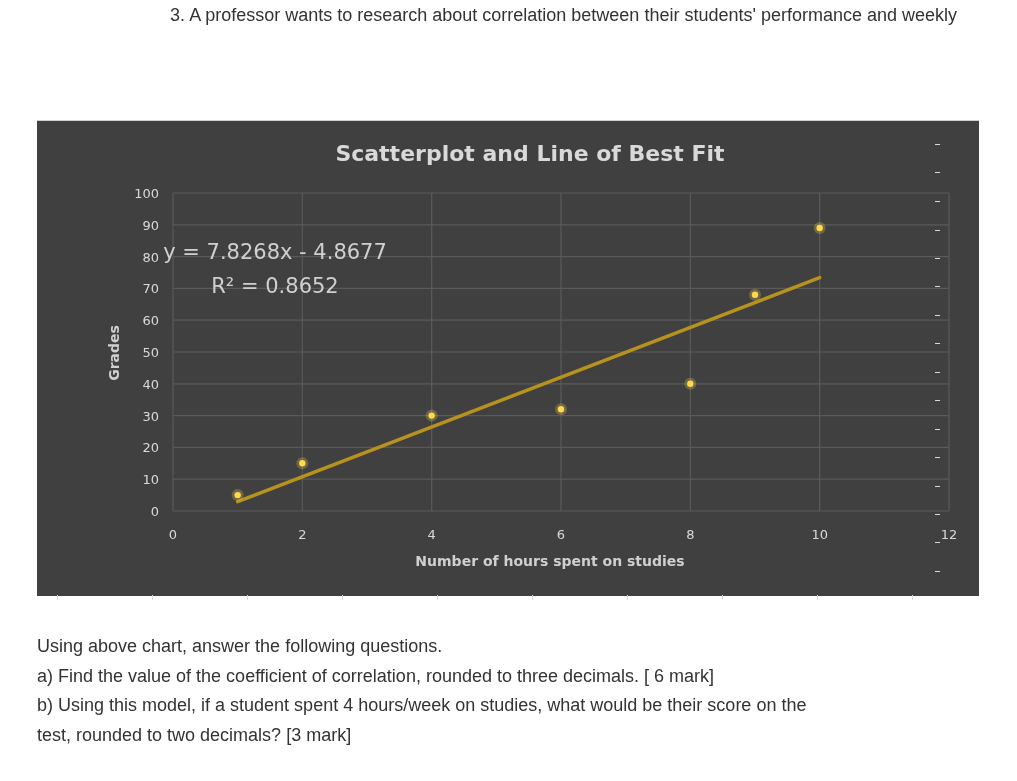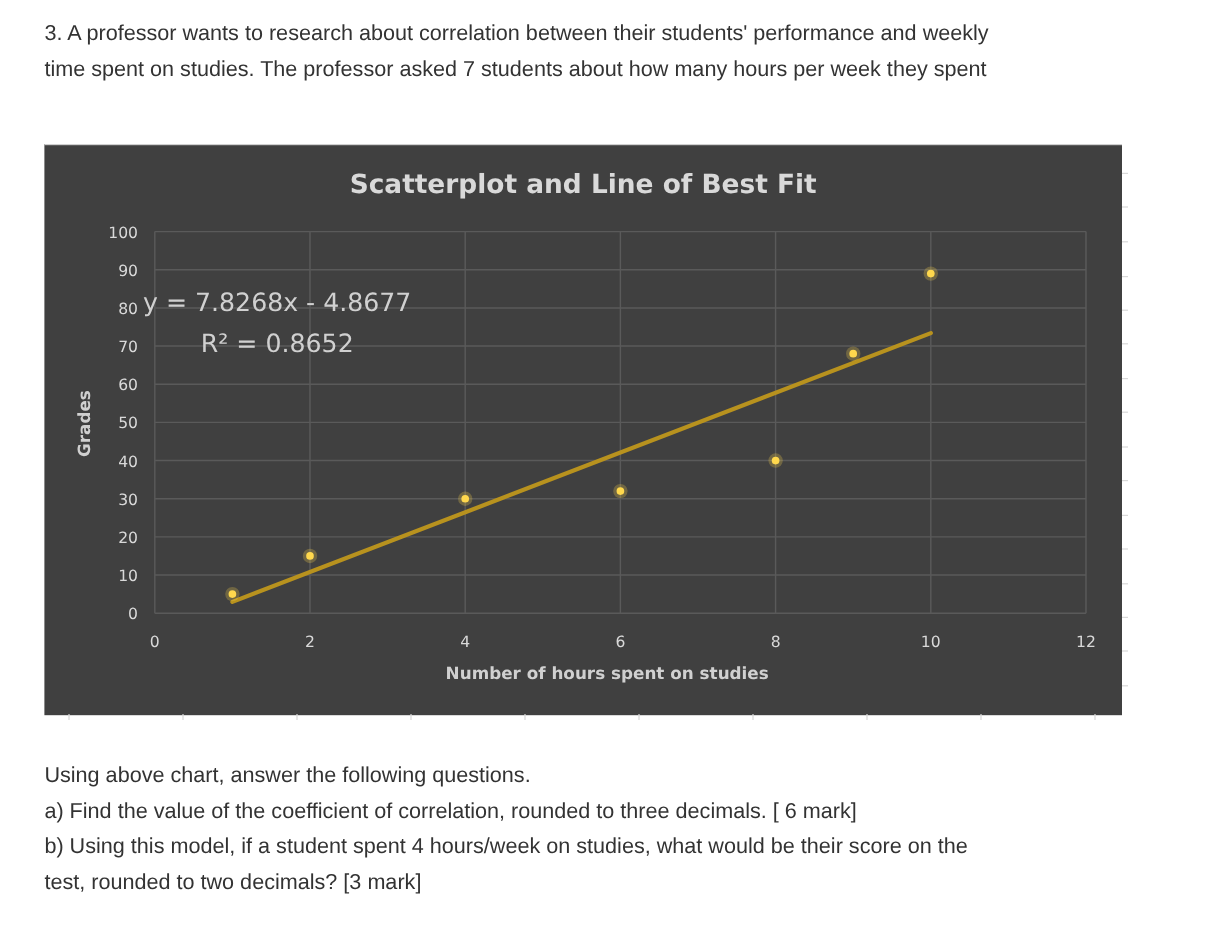--- a/index.html
+++ b/index.html
@@ -1,35 +1,34 @@
 <!DOCTYPE html>
 <html><head>
 <meta charset="utf-8">
 <style>
   html, body { margin: 0; padding: 0; background: #ffffff; }
   body { width: 1017px; height: 781px; position: relative; overflow: hidden;
          font-family: "Liberation Sans", sans-serif; color: #333333; }
   .q-text { position: absolute; left: 37px; font-size: 18px; line-height: 29.5px; color: #333333; }
-  #intro { top: 13px; width: 920px; }
+  #intro { top: 1px; width: 920px; text-align: right; }
   #questions { top: 632px; width: 920px; }
   .q-line { display: block; white-space: nowrap; }
   .chart-wrap { position: absolute; left: 37px; top: 120px; width: 898px; height: 475px; background: #404040;
-                border-top: 1px solid #d0d0d0; }
+                border-top: 1px solid #d0d0d0; padding-left: 44px; }
   .sheet-ticks { position: absolute; left: 935px; top: 120px; width: 8px; height: 480px; }
   .sheet-ticks div { position: absolute; left: 0; width: 5px; height: 1px; background: #d8d8d8; }
   .sheet-bottom { position: absolute; left: 37px; top: 595px; width: 898px; height: 8px; }
   .sheet-bottom div { position: absolute; top: 0; width: 1px; height: 5px; background: #d8d8d8; }
   svg text { font-family: "DejaVu Sans", sans-serif; }
 </style>
 </head>
 <body>
 
 <div id="intro" class="q-text">
   <span class="q-line">3. A professor wants to research about correlation between their students' performance and weekly</span>
-  <span class="q-line">time spent on studies. The professor asked 7 students about how many hours per week they spent</span>
 </div>
 
 <div class="chart-wrap">
   <svg id="chart-svg" width="898" height="475" viewBox="0 0 898 475">
     <text x="449" y="40" text-anchor="middle" font-size="22" font-weight="bold" fill="#d9d9d9">Scatterplot and Line of Best Fit</text>
     <g id="grid">
         <line x1="92" x2="868" y1="390" y2="390" stroke="#5a5a5a" stroke-width="1.2"></line>
         <line x1="92" x2="868" y1="358.2" y2="358.2" stroke="#5a5a5a" stroke-width="1.2"></line>
         <line x1="92" x2="868" y1="326.4" y2="326.4" stroke="#5a5a5a" stroke-width="1.2"></line>
         <line x1="92" x2="868" y1="294.6" y2="294.6" stroke="#5a5a5a" stroke-width="1.2"></line>

